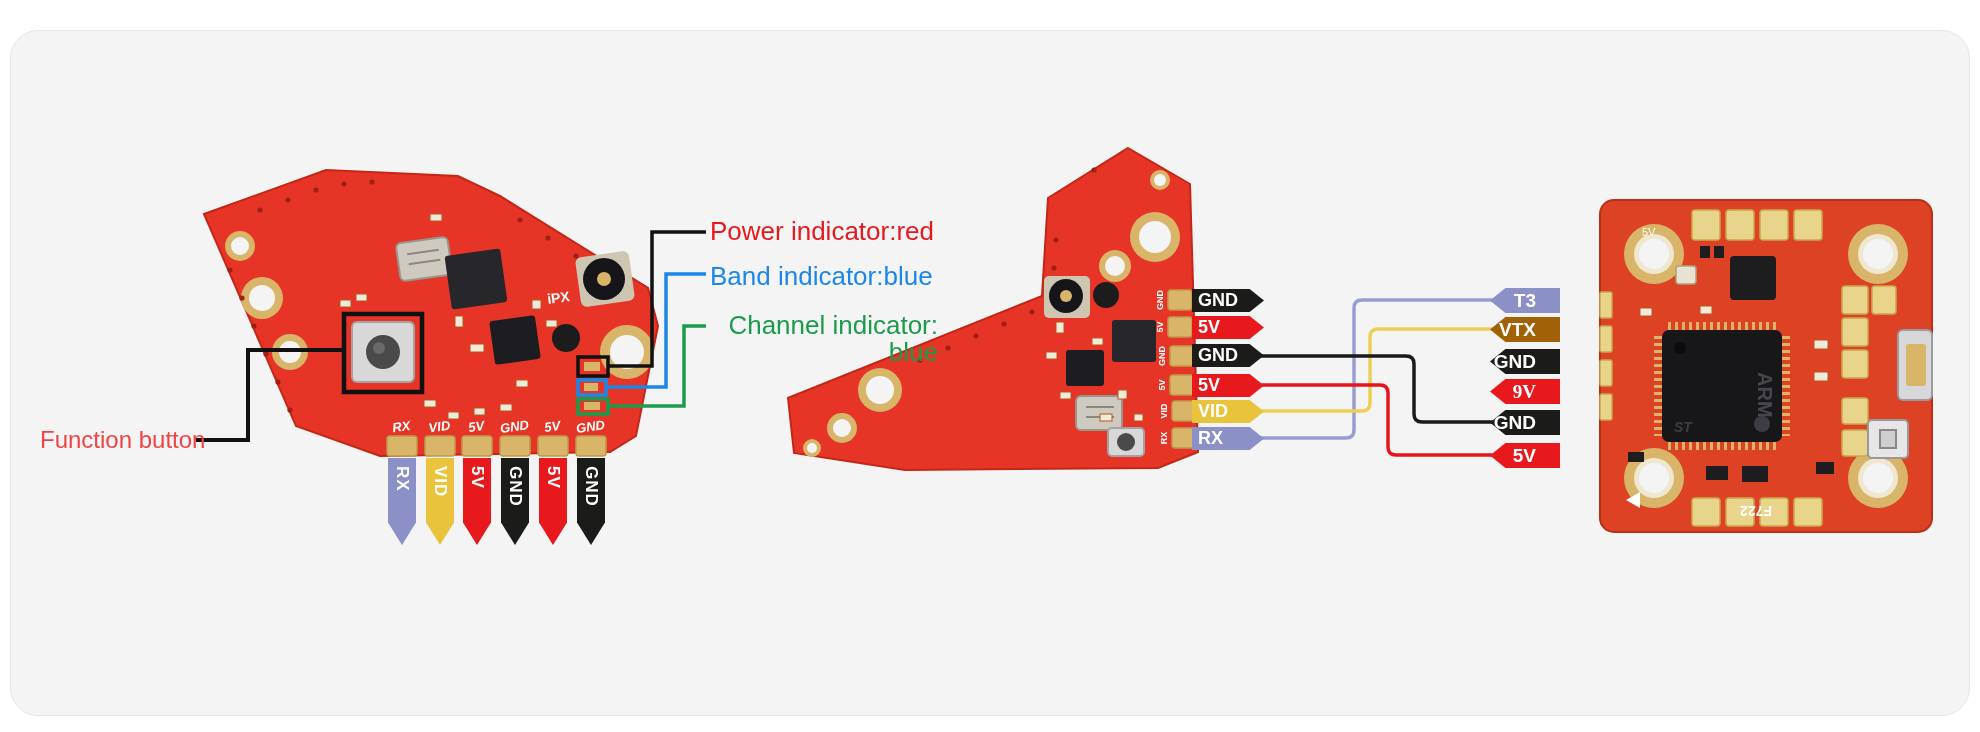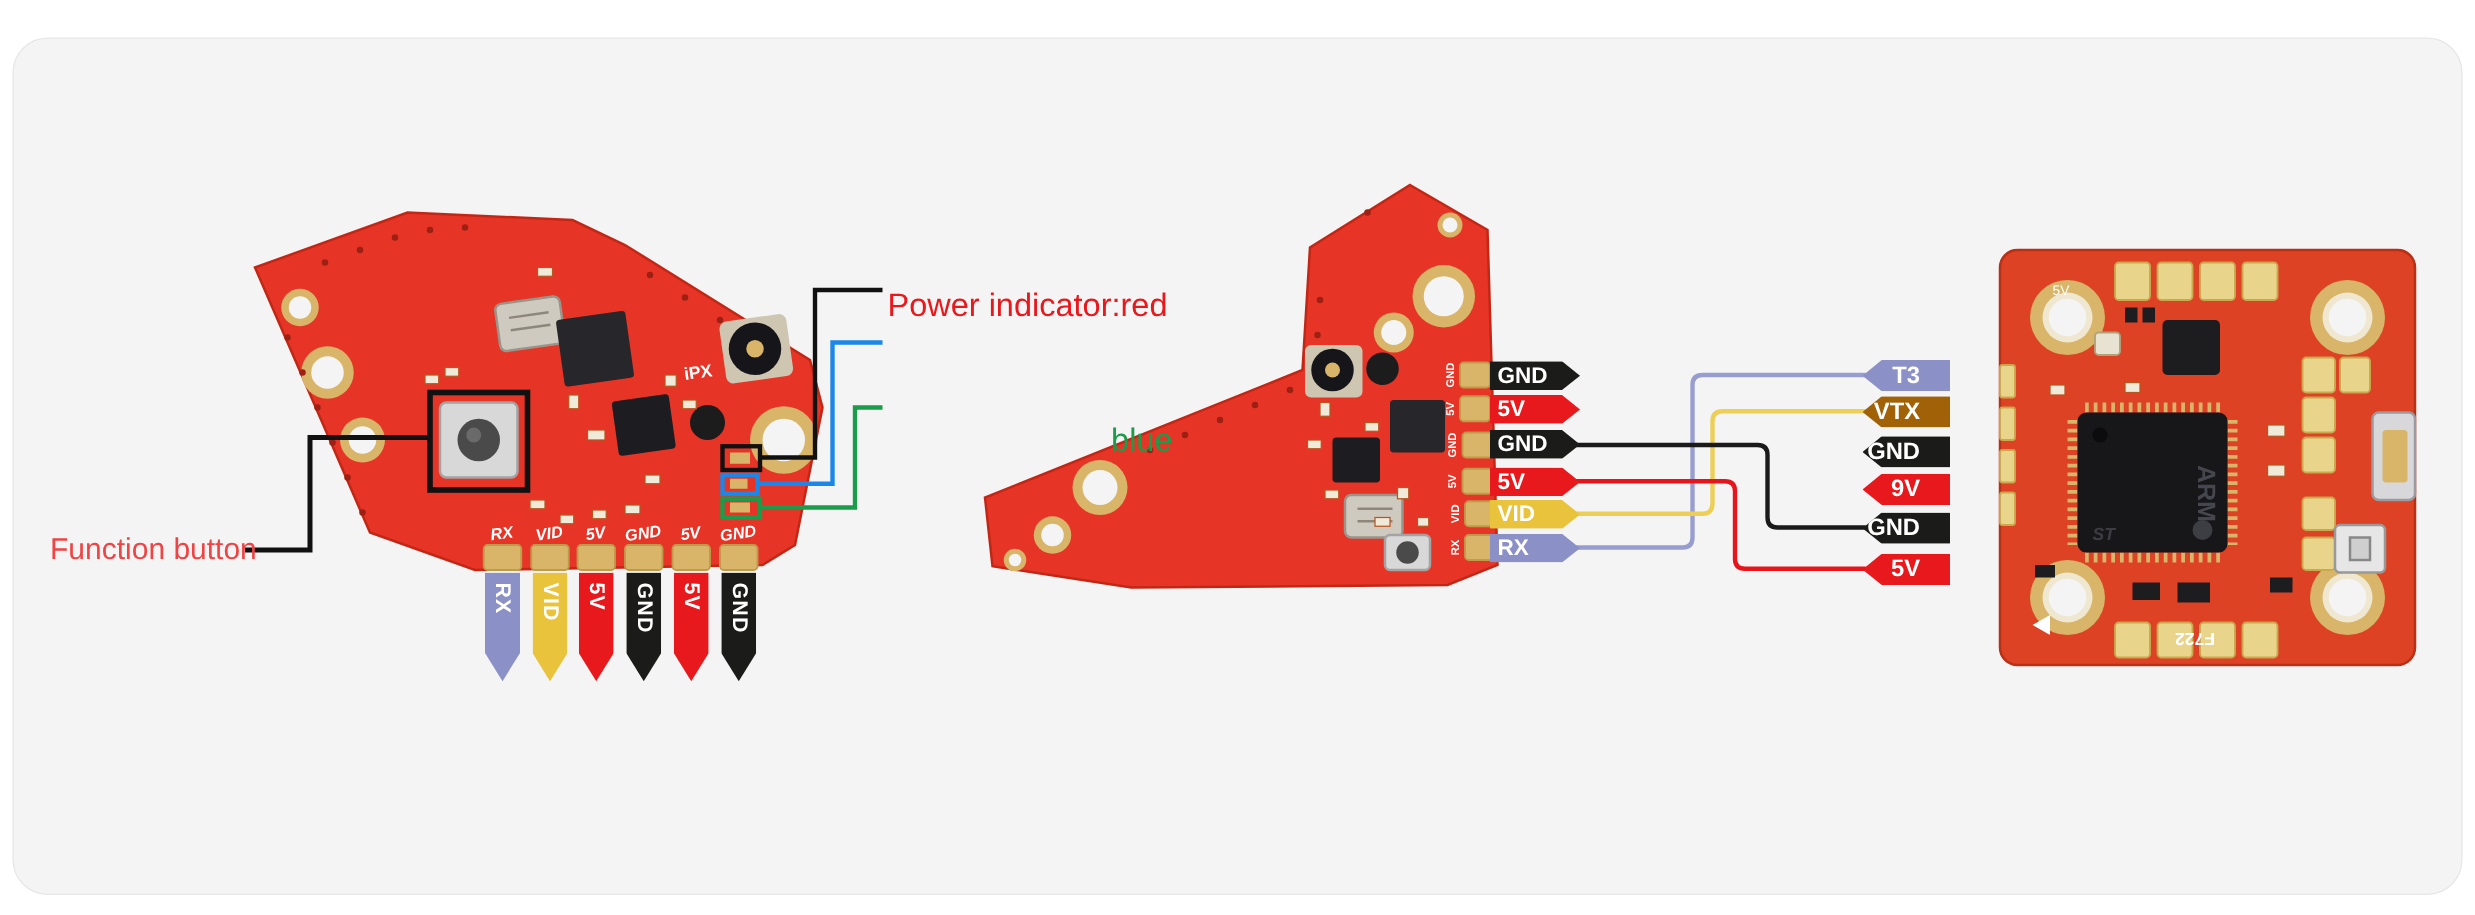--- a/index.html
+++ b/index.html
@@ -4,21 +4,21 @@
 <style>
   html,body{margin:0;padding:0;background:#ffffff;}
   .stage{position:relative;width:1980px;height:732px;background:#ffffff;overflow:hidden;
          font-family:"Liberation Sans", sans-serif;}
   .panel{position:absolute;left:10px;top:30px;width:1958px;height:684px;background:#f4f4f5;
          border:1px solid #e6e6e8;border-radius:28px;}
   svg.art{position:absolute;left:0;top:0;}
   
   .lbl{position:absolute;font-size:26px;font-weight:400;white-space:nowrap;line-height:28px;}
   .lbl-func{left:40px;top:426px;font-size:24px;color:#ef4444;}
-  .lbl-power{left:710px;top:230px;}
+  .lbl-power{left:710px;top:217px;}
   .lbl-band{left:710px;top:262px;}
   .lbl-channel{left:710px;top:312px;width:228px;text-align:right;white-space:normal;line-height:27px;}
   
   .tag{position:absolute;color:#ffffff;font-weight:bold;}
   .tag-vtx{left:1192px;width:72px;height:23px;line-height:23px;font-size:18px;padding-left:6px;
            box-sizing:border-box;clip-path:polygon(0 0,80% 0,100% 50%,80% 100%,0 100%);}
   .tag-fc{left:1490px;width:70px;height:25px;line-height:25px;font-size:19px;text-align:right;
           padding-right:24px;box-sizing:border-box;
           clip-path:polygon(22% 0,100% 0,100% 100%,22% 100%,0 50%);}
   
@@ -291,38 +291,39 @@
         <rect x="1714" y="246" width="10" height="12" fill="#1d1d20"></rect>
       </g>
       <text x="1756" y="514" font-size="14" font-weight="bold" fill="#ffffff" text-anchor="middle" transform="rotate(180 1756 510)">F722</text>
       <text x="1642" y="236" font-size="11" fill="#ffffff">5V</text>
       <path d="M1626 500 l14 -8 v16 z" fill="#ffffff"></path>
     </g>
   </svg>
 
   <div class="lbl lbl-func">Function button</div>
   <div class="lbl lbl-power" style="color: rgb(232, 25, 29);">Power indicator:red</div>
+  <div class="lbl lbl-band" style="color: rgb(27, 135, 232);">Band indicator:blue</div>
   <div class="lbl lbl-channel" style="color: rgb(26, 156, 75);">
-    <br>
+    <span>Channel indicator:</span><br>
     <span>blue</span>
   </div>
 
   <div class="banner" style="left: 388px; background-color: rgb(139, 144, 199);">RX</div>
   <div class="banner" style="left: 426px; background-color: rgb(234, 195, 60);">VID</div>
   <div class="banner" style="left: 463px; background-color: rgb(232, 25, 28);">5V</div>
   <div class="banner" style="left: 501px; background-color: rgb(27, 27, 25);">GND</div>
   <div class="banner" style="left: 539px; background-color: rgb(232, 25, 28);">5V</div>
   <div class="banner" style="left: 577px; background-color: rgb(27, 27, 25);">GND</div>
 
   <div class="tag tag-vtx" style="top: 289px; background-color: rgb(27, 27, 25);">GND</div>
   <div class="tag tag-vtx" style="top: 316px; background-color: rgb(232, 25, 28);">5V</div>
   <div class="tag tag-vtx" style="top: 344px; background-color: rgb(27, 27, 25);">GND</div>
   <div class="tag tag-vtx" style="top: 374px; background-color: rgb(232, 25, 28);">5V</div>
   <div class="tag tag-vtx" style="top: 400px; background-color: rgb(234, 195, 60);">VID</div>
   <div class="tag tag-vtx" style="top: 427px; background-color: rgb(139, 144, 199);">RX</div>
 
   <div class="tag tag-fc" style="top: 288px; background-color: rgb(139, 144, 199);">T3</div>
   <div class="tag tag-fc" style="top: 317px; background-color: #a16207;">VTX</div>
   <div class="tag tag-fc" style="top: 349px; background-color: rgb(27, 27, 25);">GND</div>
-  <div class="tag tag-fc" style="top: 379px; background-color: rgb(232, 25, 28);">9V</div>
+  <div class="tag tag-fc" style="top: 379px; background-color: rgb(232, 25, 28); font-family: Liberation Serif, serif;">9V</div>
   <div class="tag tag-fc" style="top: 410px; background-color: rgb(27, 27, 25);">GND</div>
   <div class="tag tag-fc" style="top: 443px; background-color: rgb(232, 25, 28);">5V</div>
 </div>
 
 </body></html>

